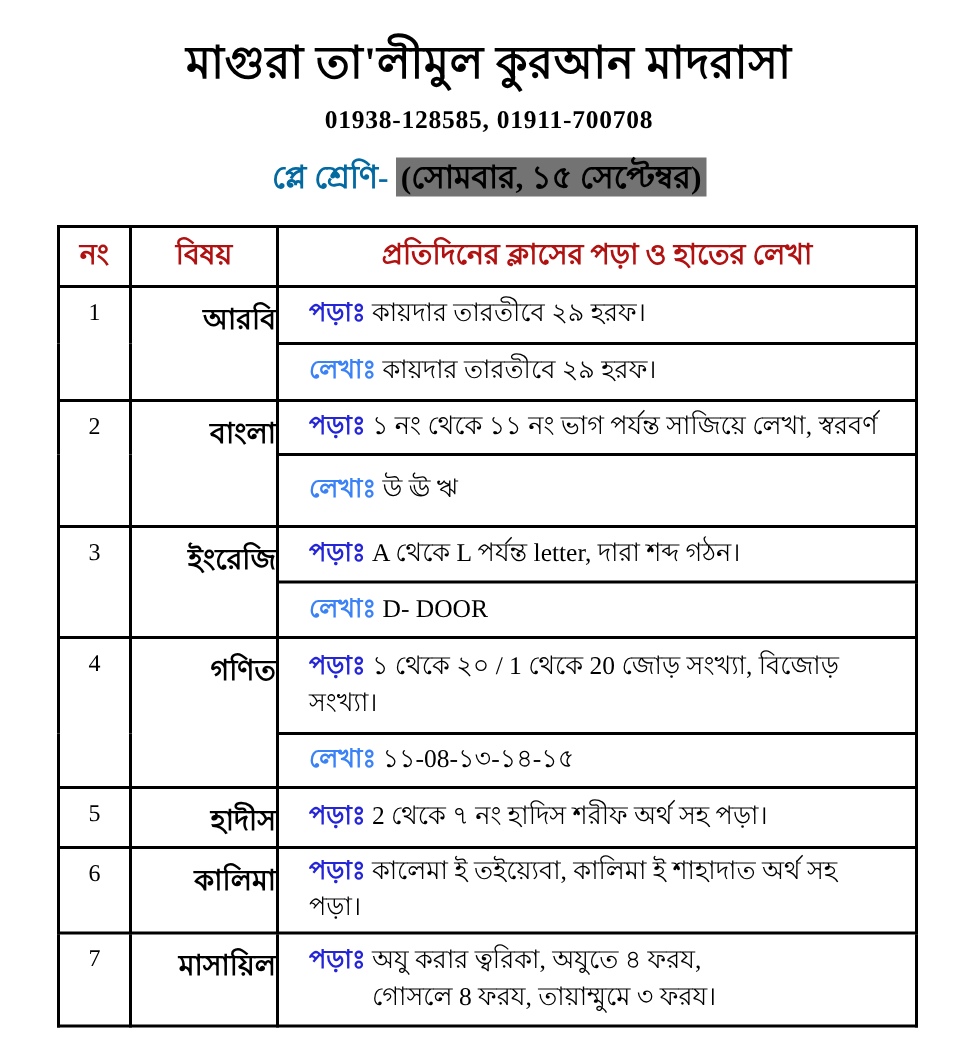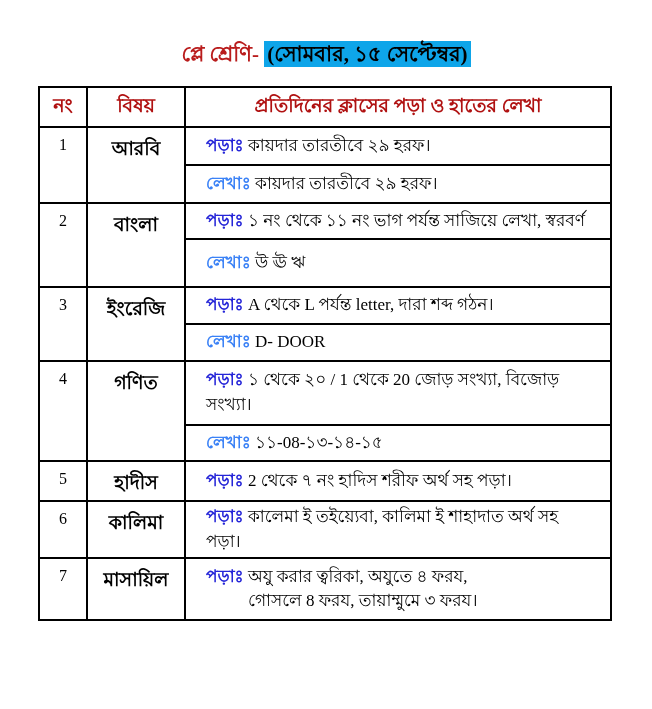--- a/index.html
+++ b/index.html
@@ -32,23 +32,23 @@
     margin-top: 9px;
     font-size: 17px;
     font-weight: bold;
     letter-spacing: 0.5px;
   }
   .class-line {
     margin-top: 12px;
     font-size: 21px;
     font-weight: bold;
   }
-  .class-name { color: #b91c1c; }
+  .class-name { color: #0369a1; }
   .class-date-highlight {
-    background: #0ea5e9;
+    background: #737373;
     color: #000000;
     padding: 1px 3px;
   }
   table.lesson-table {
     border-collapse: collapse;
     margin: 13px 0 0 38px;
     width: 574px;
     table-layout: fixed;
   }
   table.lesson-table col.c-no  { width: 48px; }
@@ -67,21 +67,21 @@
   td.no-cell {
     font-size: 16px;
     text-align: center;
     vertical-align: top;
     padding-top: 8px;
     font-weight: normal;
   }
   td.subject-cell {
     font-size: 19px;
     font-weight: bold;
-    text-align: center;
+    text-align: right;
     vertical-align: top;
     padding-top: 6px;
   }
   td.content-cell {
     font-size: 17px;
     padding: 3px 20px;
     vertical-align: middle;
     line-height: 1.45;
   }
   .lbl { font-weight: bold; }
@@ -95,20 +95,22 @@
   tr.h64 { height: 64px; }
   tr.h42 { height: 42px; }
   tr.h62 { height: 62px; }
 </style>
 </head>
 <body>
 
 <div class="page">
 
   <div class="header-block">
+    <div class="school-title">মাগুরা তা'লীমুল কুরআন মাদরাসা</div>
+    <div class="phone-numbers">01938-128585, 01911-700708</div>
     <div class="class-line">
       <span class="class-name">প্লে শ্রেণি-</span>
       <span class="class-date-highlight">(সোমবার, ১৫ সেপ্টেম্বর)</span>
     </div>
   </div>
 
   <table class="lesson-table">
     <colgroup>
         <col class="c-no">
         <col class="c-sub">

